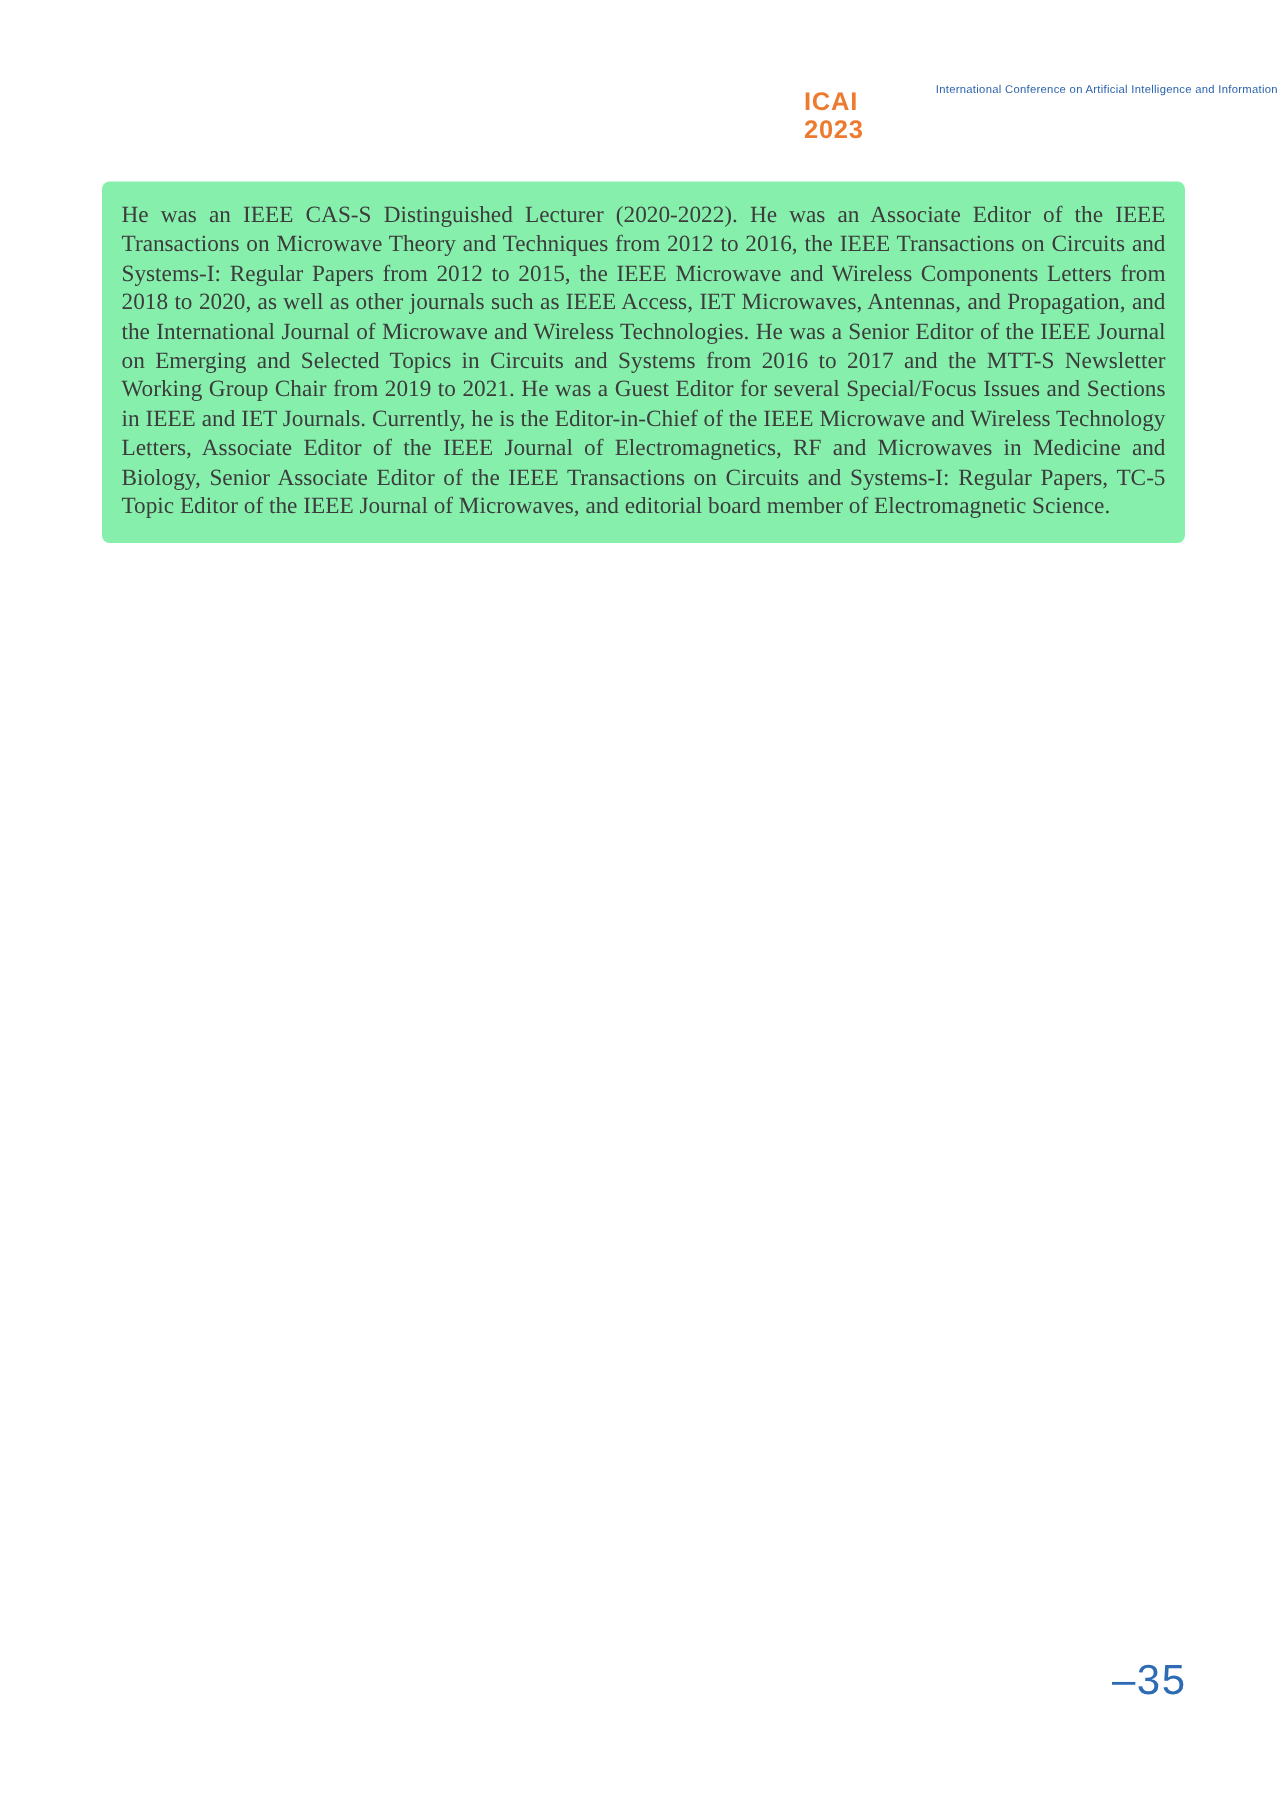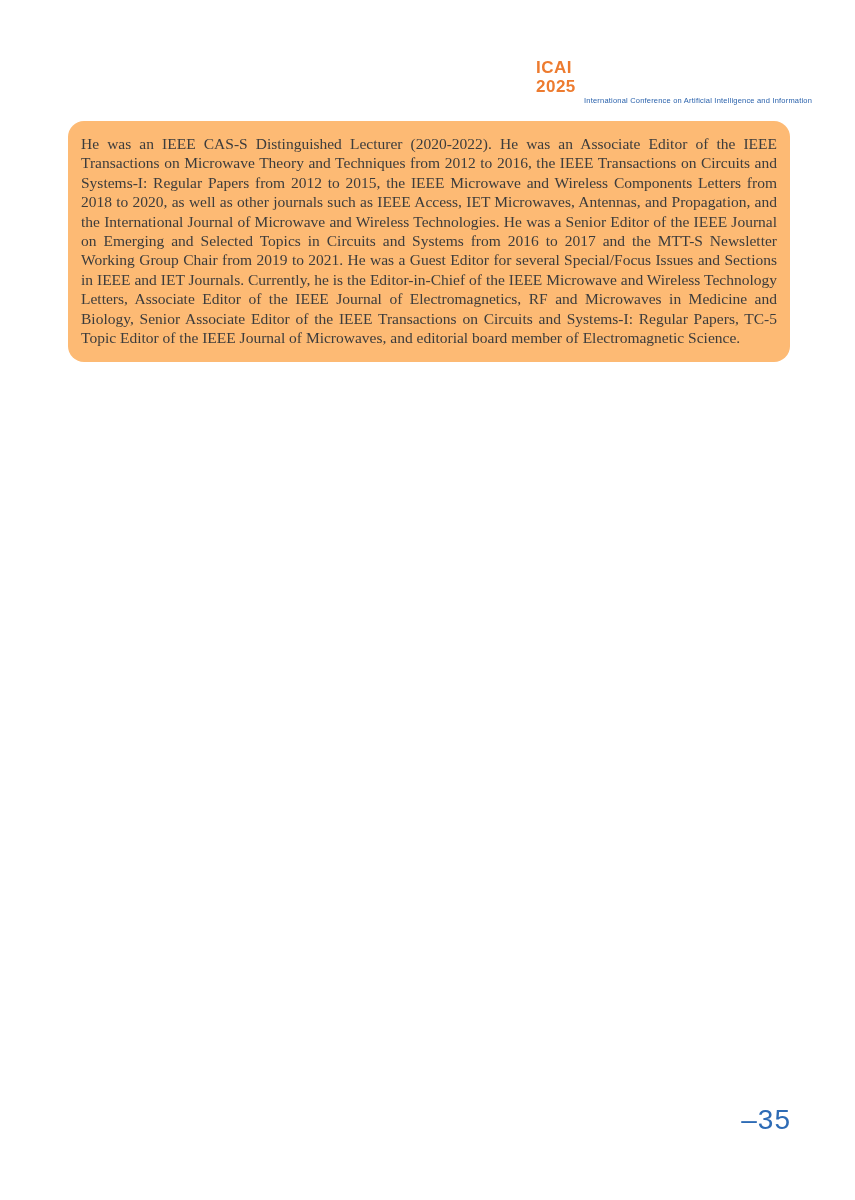--- a/index.html
+++ b/index.html
@@ -15,21 +15,20 @@
     overflow: hidden;
   }
 
   
   .header-logo {
     position: absolute;
     top: 55px;
     left: 536px;
     display: flex;
     align-items: flex-start;
-    flex-direction: column;
   }
   .logo-mark {
     font-family: "Liberation Sans", sans-serif;
     font-weight: 700;
     font-size: 17px;
     line-height: 19px;
     color: #ED7B2F;
     letter-spacing: 0.5px;
     text-align: left;
     margin-top: 3px;
@@ -55,22 +54,22 @@
     letter-spacing: 1px;
     white-space: nowrap;
   }
 
   
   .bio-box {
     position: absolute;
     left: 68px;
     top: 121px;
     width: 696px;
-    background: #fdba74;
-    border-radius: 16px;
+    background: #86efac;
+    border-radius: 5px;
     padding: 13px 13px 15px 13px;
   }
   .bio-paragraph {
     font-family: "Liberation Serif", serif;
     font-size: 15.5px;
     line-height: 19.4px;
     color: #3C3C3C;
     text-align: justify;
     margin: 0;
   }
@@ -86,21 +85,21 @@
     color: #2D6BB5;
     letter-spacing: 1px;
   }
 </style>
 </head>
 <body>
 
 <div class="header-logo">
   <div class="logo-mark">
     <div>ICAI</div>
-    <div>2025</div>
+    <div>2023</div>
   </div>
   <div class="logo-textblock">
     <div class="logo-tagline">International Conference on Artificial Intelligence and Information</div>
   </div>
 </div>
 
 <div class="bio-box">
   <p class="bio-paragraph">He was an IEEE CAS-S Distinguished Lecturer (2020-2022). He was an Associate Editor of the IEEE Transactions on Microwave Theory and Techniques from 2012 to 2016, the IEEE Transactions on Circuits and Systems-I: Regular Papers from 2012 to 2015, the IEEE Microwave and Wireless Components Letters from 2018 to 2020, as well as other journals such as IEEE Access, IET Microwaves, Antennas, and Propagation, and the International Journal of Microwave and Wireless Technologies. He was a Senior Editor of the IEEE Journal on Emerging and Selected Topics in Circuits and Systems from 2016 to 2017 and the MTT-S Newsletter Working Group Chair from 2019 to 2021. He was a Guest Editor for several Special/Focus Issues and Sections in IEEE and IET Journals. Currently, he is the Editor-in-Chief of the IEEE Microwave and Wireless Technology Letters, Associate Editor of the IEEE Journal of Electromagnetics, RF and Microwaves in Medicine and Biology, Senior Associate Editor of the IEEE Transactions on Circuits and Systems-I: Regular Papers, TC-5 Topic Editor of the IEEE Journal of Microwaves, and editorial board member of Electromagnetic Science.</p>
 </div>
 

